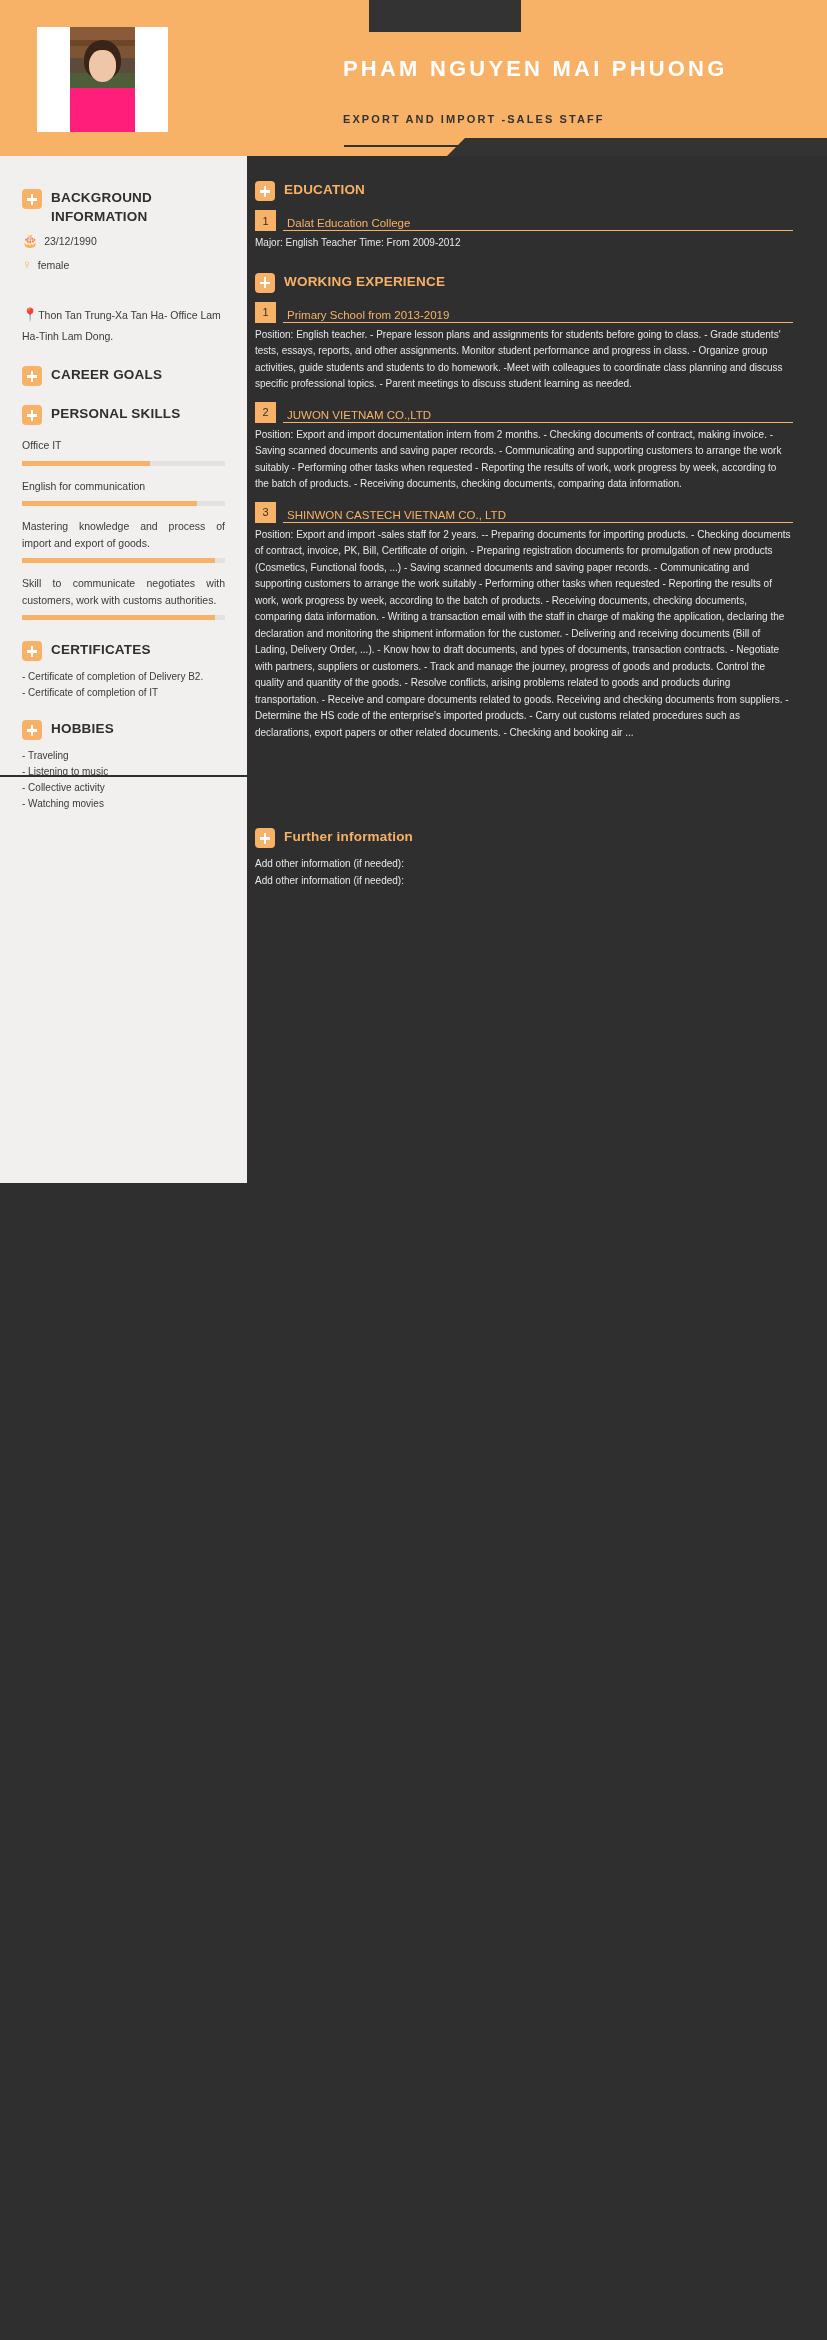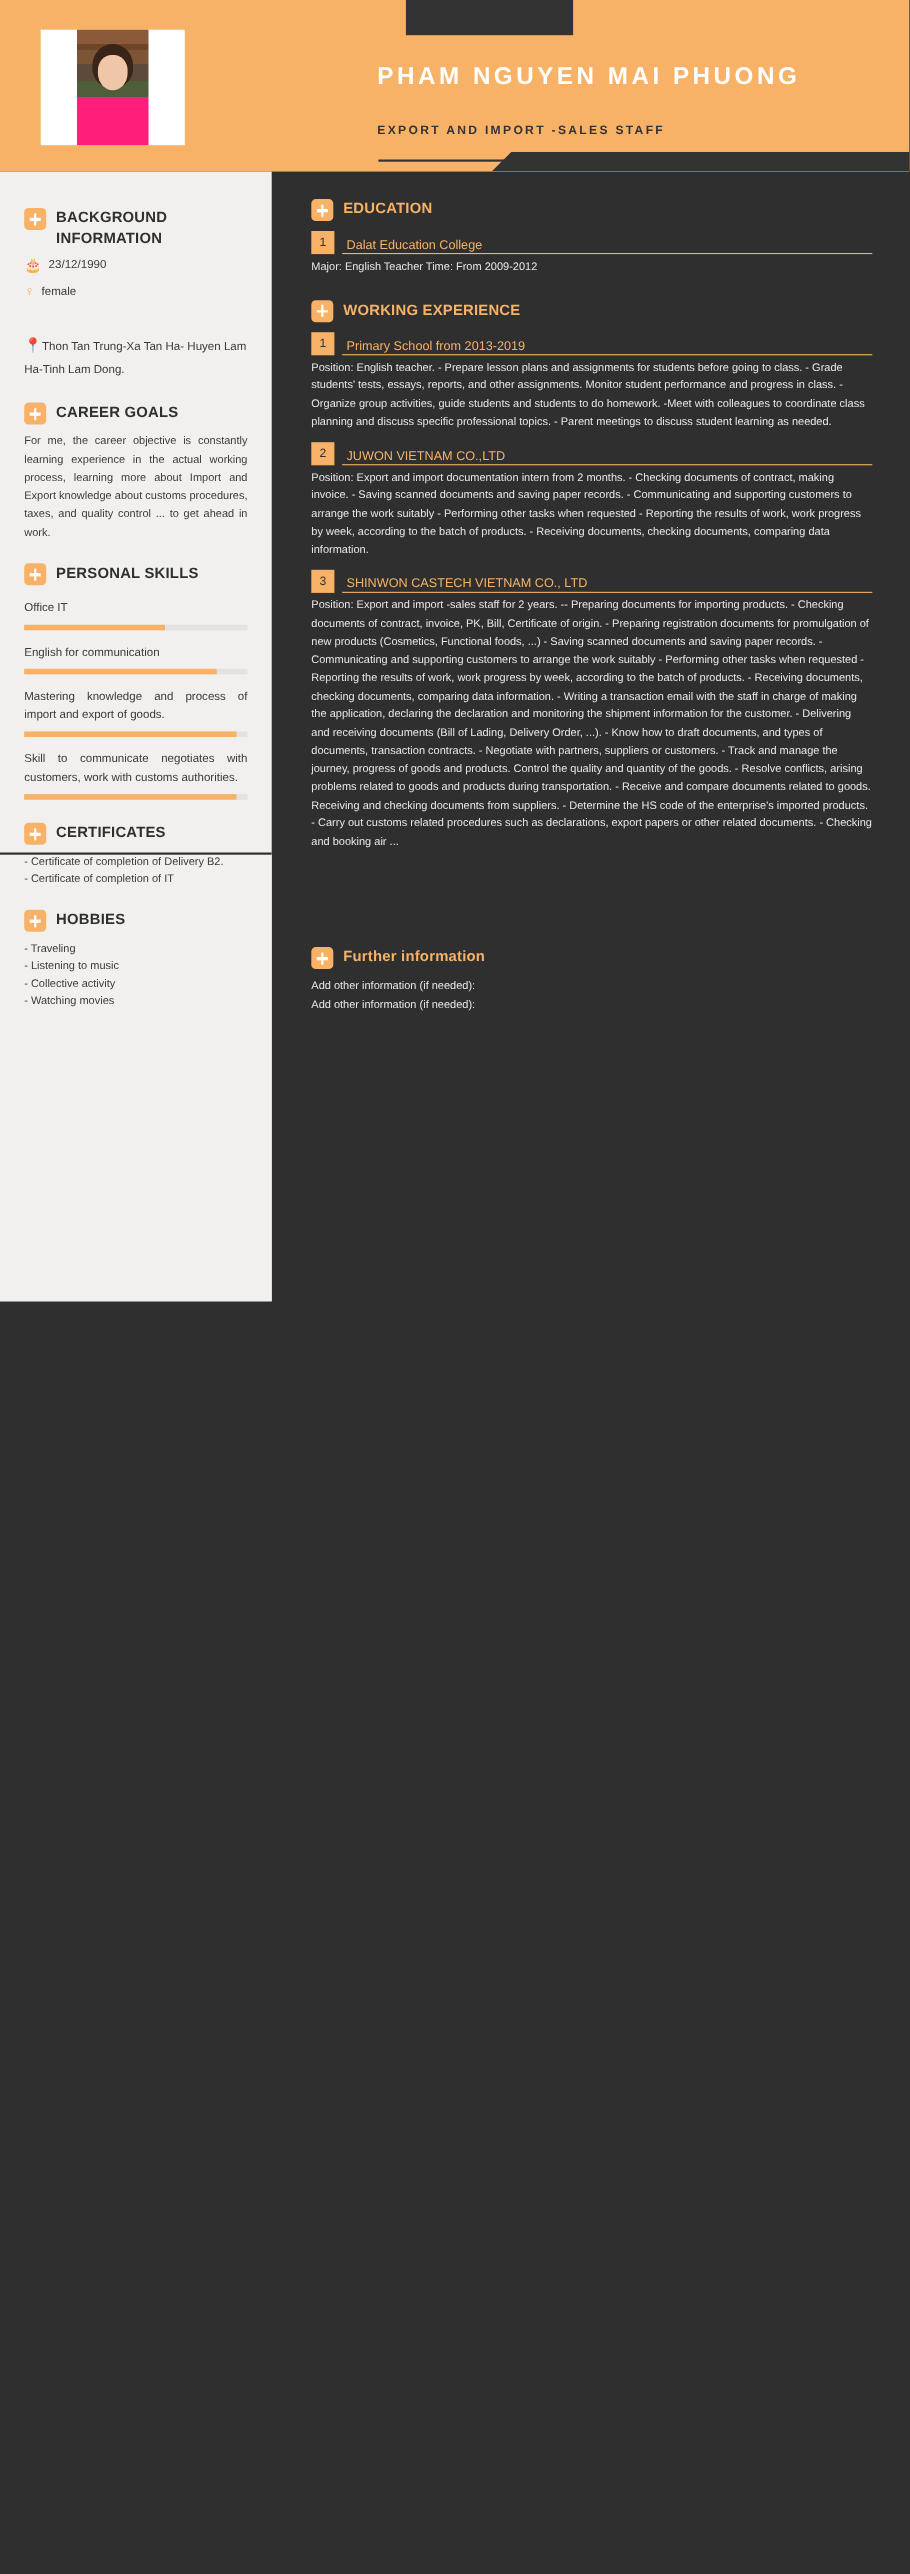--- a/index.html
+++ b/index.html
@@ -111,21 +111,21 @@
   .divider-line {
     position: absolute;
     top: 775px; left: 0;
     width: 247px; height: 2px;
     background: #2f2f2f;
   }
   .right-col {
     position: absolute;
     top: 156px; left: 247px;
     width: 580px;
-    padding: 16px 34px 0 36px;
+    padding: 16px 34px 0 8px;
   }
 
   
   .sec-head {
     display: flex;
     align-items: flex-start;
     gap: 9px;
     margin-top: 18px;
     margin-bottom: 8px;
   }
@@ -278,28 +278,27 @@
       <span class="icon-cake">🎂</span>
       <span>23/12/1990</span>
     </div>
 
     <div class="info-row">
       <span class="icon-gender">♀</span>
       <span>female</span>
     </div>
 
     <div class="address">
-      <span class="icon-pin">📍</span><span>Thon Tan Trung-Xa Tan Ha- Huyen Lam Ha-Tinh Lam Dong.</span>
+      <span class="icon-pin">📍</span><span>Thon Tan Trung-Xa Tan Ha- Office Lam Ha-Tinh Lam Dong.</span>
     </div>
 
     <div class="sec-head">
       <span class="plus-box"></span>
       <span class="sec-title">CAREER GOALS</span>
     </div>
-    <div class="para">For me, the career objective is constantly learning experience in the actual working process, learning more about Import and Export knowledge about customs procedures, taxes, and quality control ... to get ahead in work.</div>
 
     <div class="sec-head">
       <span class="plus-box"></span>
       <span class="sec-title">PERSONAL SKILLS</span>
     </div>
 
     <div>
       <div class="skill-label">Office IT</div>
       <div class="bar-track">
         <div class="bar-fill" style="width: 63%;"></div>

